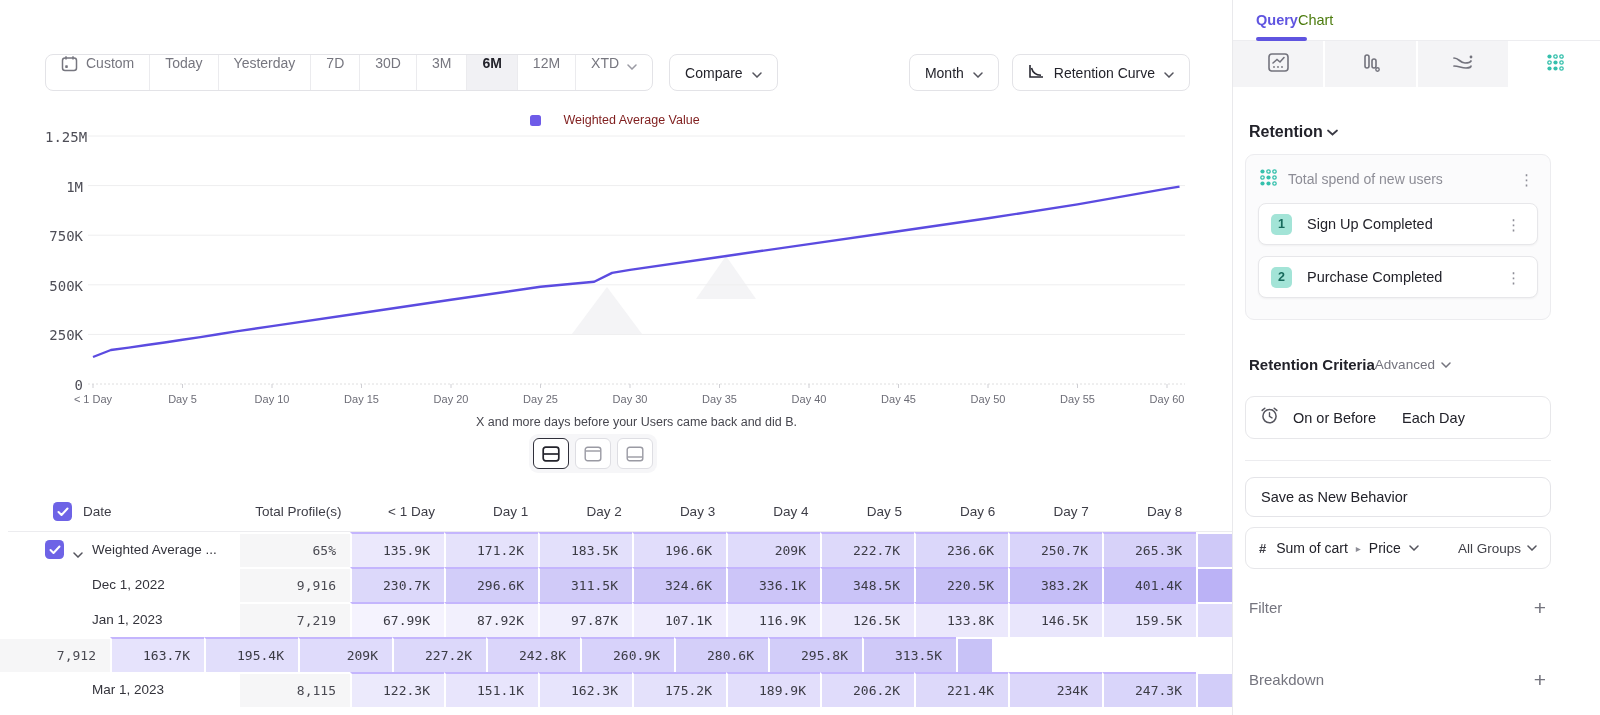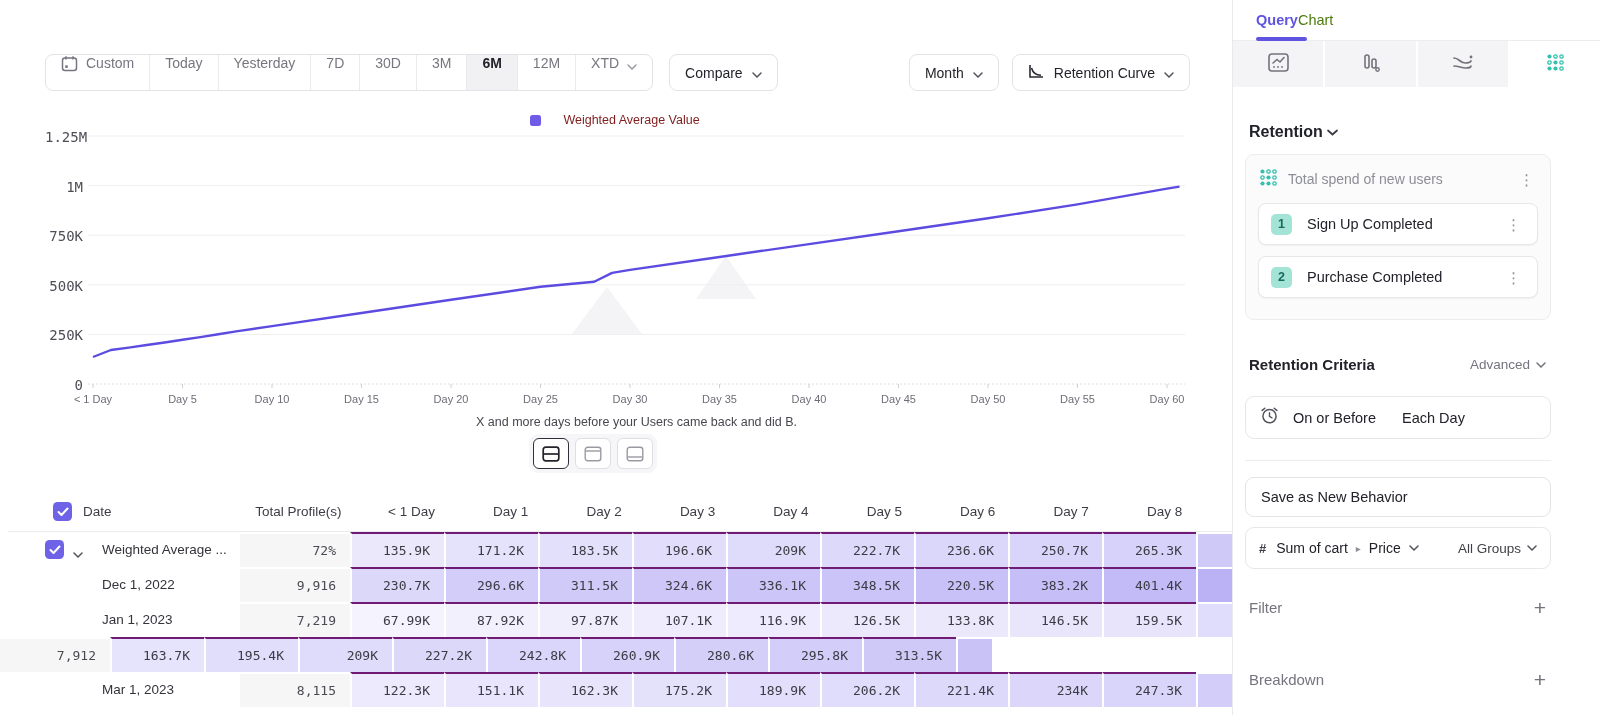--- a/index.html
+++ b/index.html
@@ -49,29 +49,29 @@
 
   
   .rtable { position:absolute; top:492px; left:0; width:1232px; }
   .trow { display:flex; align-items:stretch; height:35px; }
   .trow.head { height:40px; border-bottom:1px solid #ececef;margin-left:8px; }
   .c-sel { width:240px; position:relative; display:flex; align-items:center; }
   .c-total { width:110px; display:flex; align-items:center; justify-content:flex-end;
     padding-right:14px; font-size:13px; }
   .c-val { width:94px; display:flex; align-items:center; justify-content:flex-end;
     padding-right:14px; font-size:13px; color:#3b3b44; border-left:2px solid #fff;
-    border-top:2px solid #701a75; }
+    border-top:2px solid #c4b5fd; }
   .c-sliver { width:36px; border-left:2px solid #fff; border-top:2px solid #fff; }
   .trow:not(.head) .c-total { background:#f6f6f7; border-top:2px solid #fff; color:#4a4a52; }
   .head .c-total, .head .c-val { background:none; font-family:"Liberation Sans",sans-serif;
     font-size:13.5px; color:#3d3d46; border:none; }
   .checkbox { position:absolute; left:45px; width:19px; height:19px; border-radius:4.5px;
     background:#6e63e6; display:flex; align-items:center; justify-content:center; }
   .checkbox svg { display:block; }
-  .date-label { position:absolute; left:102px; font-size:13.5px; color:#33333b;
+  .date-label { position:absolute; left:92px; font-size:13.5px; color:#33333b;
     max-width:135px; overflow:hidden; white-space:nowrap; }
   .head .date-label { left:75px; color:#3d3d46; }
   .row-chev { position:absolute; left:73px; top:12px; }
 
   
   .tabs { position:relative; height:41px; border-bottom:1px solid #ededf0;
     display:flex; align-items:center; padding-left:23px; }
   .tab { font-size:14.5px; color:#4d7c0f; cursor:pointer; }
   .tab.active { color:#5f54e0; font-weight:700; }
   .tab-underline { position:absolute; left:23px; top:37px; width:51px; height:3.5px;
@@ -91,21 +91,21 @@
   .kebab { color:#8d8d96; font-size:15px; line-height:1; cursor:pointer; padding:2px 4px; }
   .step-card { display:flex; align-items:center; height:42px; margin-top:11px;
     background:#fff; border:1px solid #e7e7ea; border-radius:8px; padding:0 12px;
     box-shadow:0 1px 2px rgba(30,30,40,.05); cursor:pointer; }
   .step-badge { width:21px; height:21px; border-radius:5px; background:#a3e4d7;
     color:#176a5c; font-size:12.5px; font-weight:700; display:flex; align-items:center;
     justify-content:center; }
   .step-label { margin-left:15px; font-size:14.5px; color:#22222a; flex:1; }
 
   .criteria-row { position:absolute; left:16px; top:356px; width:297px;
-    display:flex; align-items:center; justify-content:space-between; }
+    display:flex; align-items:center; }
   .criteria-title { font-size:15px; font-weight:700; color:#22222a; }
   .advanced { display:flex; align-items:center; gap:6px; font-size:13.5px;
     color:#74747e; cursor:pointer; }
   .criteria-card { position:absolute; left:12px; top:396px; width:306px; height:43px;
     border:1px solid #e7e7ea; border-radius:9px; background:#fff; display:flex;
     align-items:center; padding:0 14px; gap:14px; cursor:pointer; }
   .criteria-card .lbl { font-size:14.5px; color:#22222a; }
   .criteria-card .lbl2 { margin-left:12px; }
 
   .sb-divider { position:absolute; left:12px; top:460px; width:306px; height:1px; background:#ececef; }
@@ -303,21 +303,21 @@
           <span class="checkbox">
             <svg width="12" height="10" viewBox="0 0 12 10">
               <path d="M1.5 5 L4.5 8 L10.5 1.5" stroke="#fff" stroke-width="2" fill="none" stroke-linecap="round" stroke-linejoin="round"></path>
             </svg>
           </span>
           <span class="row-chev"><svg width="10" height="6" viewBox="0 0 10 6">
               <path d="M1 1 L5 5 L9 1" stroke="#55555e" stroke-width="1.5" fill="none" stroke-linecap="round"></path>
             </svg></span>
           <span class="date-label">Weighted Average ...</span>
         </div>
-        <div class="c-total mono">72%</div>
+        <div class="c-total mono">65%</div>
         <div class="c-val mono" style="background:rgba(110,92,235,0.142)">135.9K</div>
         <div class="c-val mono" style="background:rgba(110,92,235,0.179)">171.2K</div>
         <div class="c-val mono" style="background:rgba(110,92,235,0.192)">183.5K</div>
         <div class="c-val mono" style="background:rgba(110,92,235,0.206)">196.6K</div>
         <div class="c-val mono" style="background:rgba(110,92,235,0.219)">209K</div>
         <div class="c-val mono" style="background:rgba(110,92,235,0.233)">222.7K</div>
         <div class="c-val mono" style="background:rgba(110,92,235,0.248)">236.6K</div>
         <div class="c-val mono" style="background:rgba(110,92,235,0.262)">250.7K</div>
         <div class="c-val mono" style="background:rgba(110,92,235,0.278)">265.3K</div>
         <div class="c-sliver" style="background:rgba(110,92,235,0.328)"></div>

